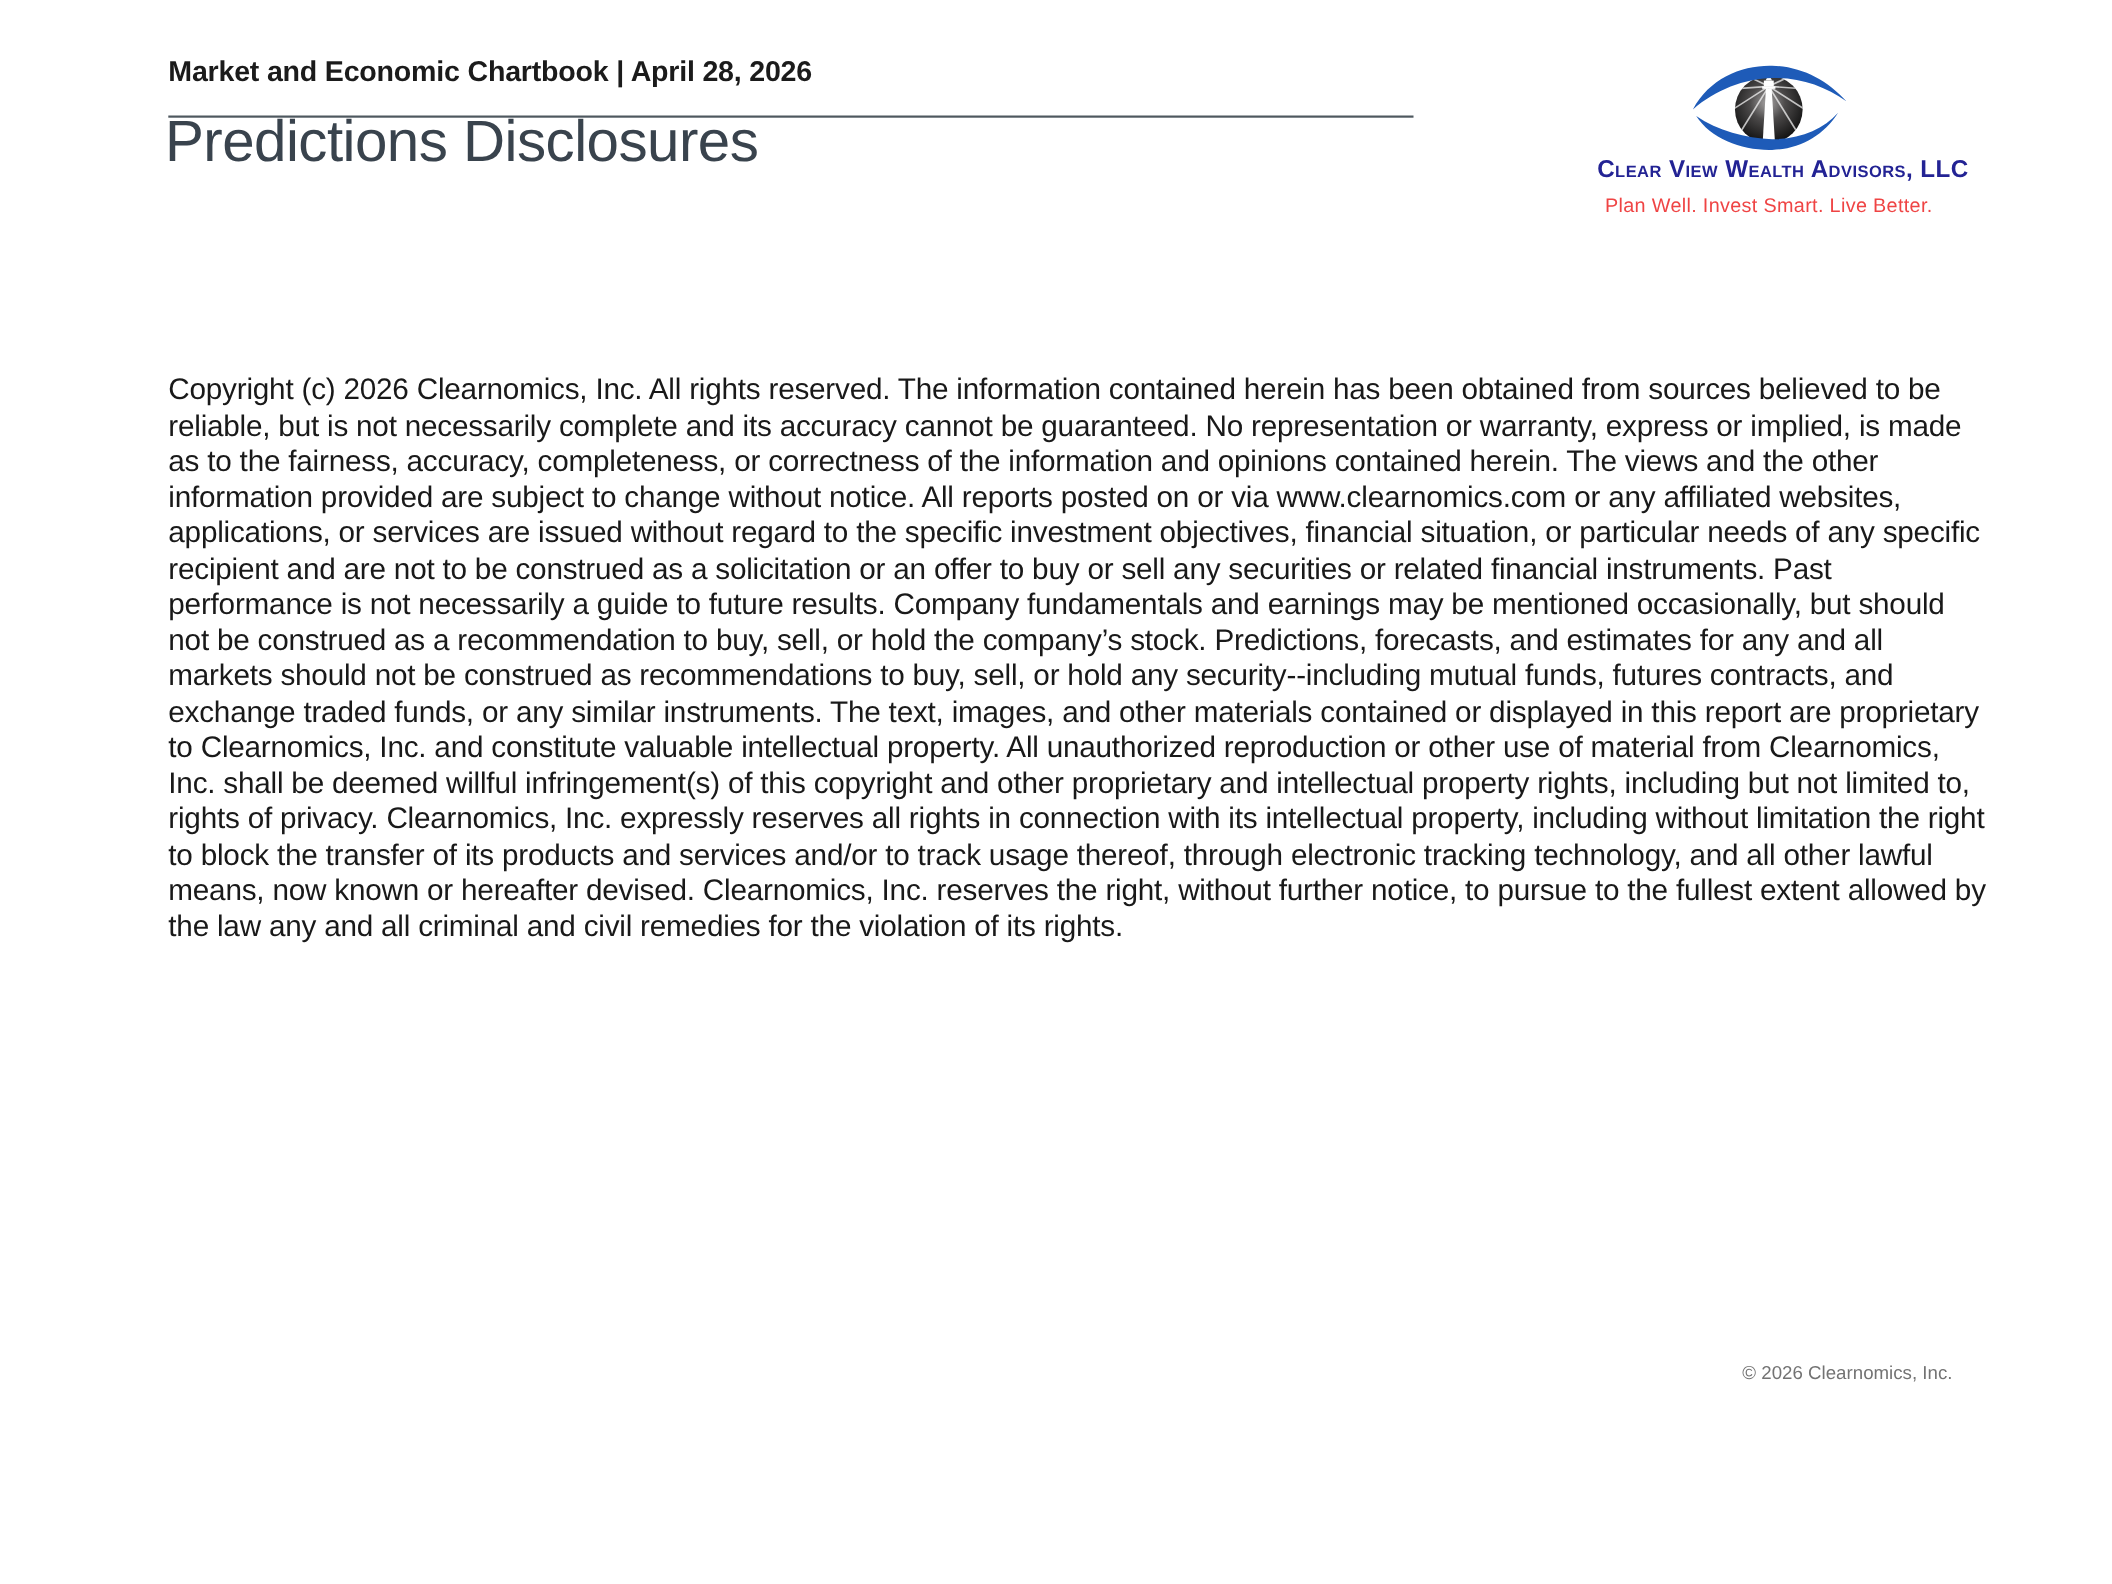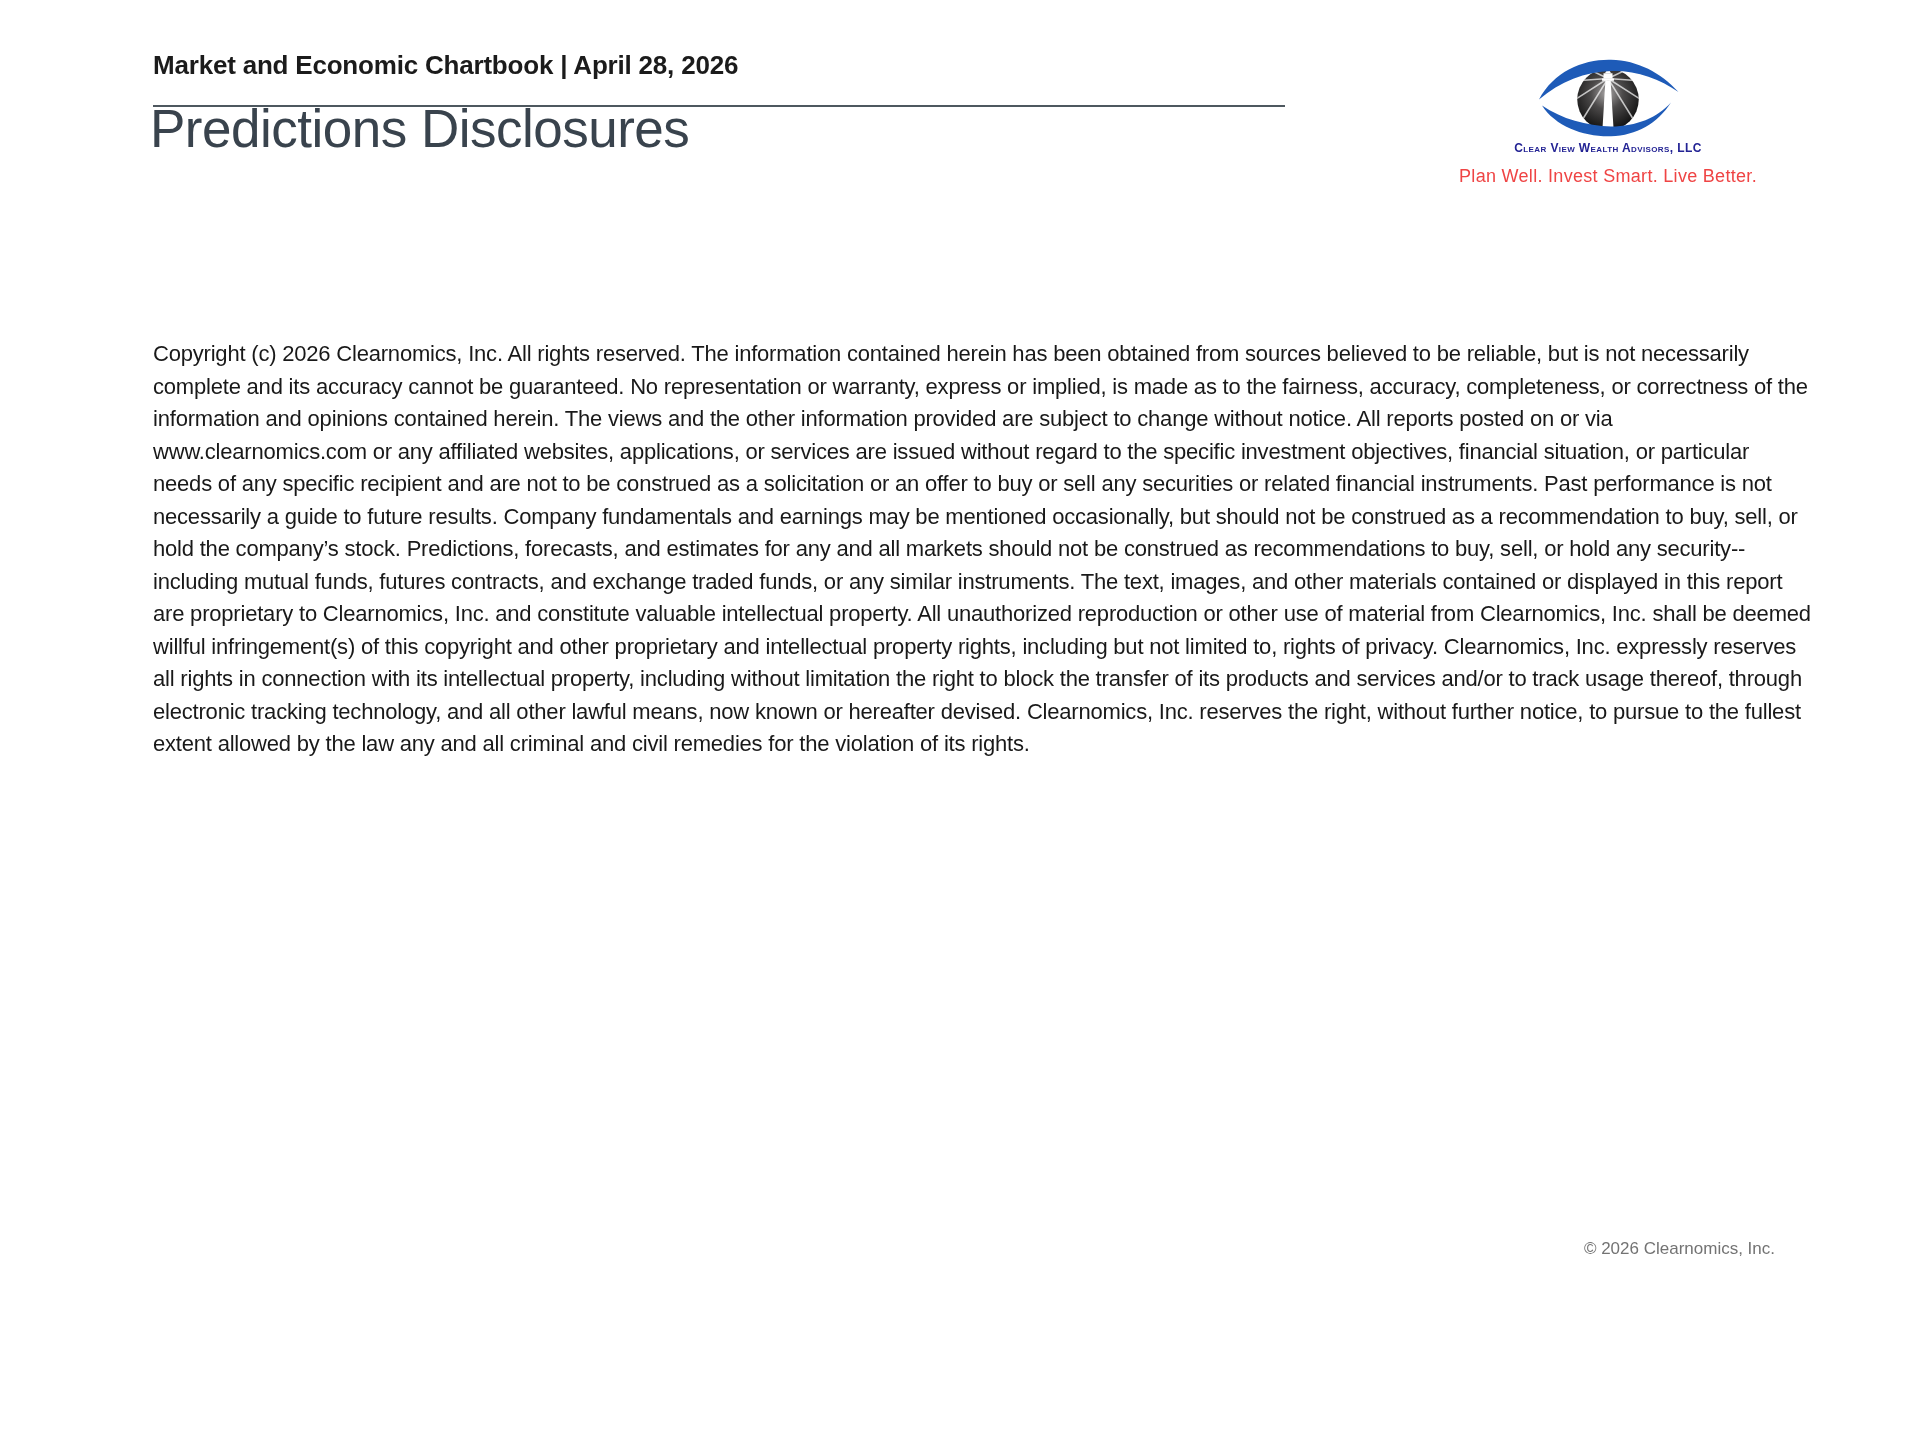--- a/index.html
+++ b/index.html
@@ -56,21 +56,21 @@
     top: 56px;
     width: 312px;
     text-align: center;
     line-height: 1.1;
   }
   .logo-eye {
     display: block;
     margin: 0 auto 2px auto;
   }
   .logo-company {
-    font-size: 12px;
+    font-size: 22px;
     font-weight: 700;
     font-variant: small-caps;
     letter-spacing: 0.4px;
     color: #232394;
     white-space: nowrap;
   }
   .logo-tagline {
     margin-top: 12px;
     font-size: 18px;
     color: #ef4444;
@@ -78,21 +78,21 @@
     white-space: nowrap;
   }
 
   
   .disclosure-text {
     position: absolute;
     left: 153px;
     top: 338px;
     width: 1658px;
     margin: 0;
-    font-size: 22px;
+    font-size: 27px;
     line-height: 32.5px;
     color: #191919;
     letter-spacing: -0.2px;
     text-align: left;
   }
 
   
   .footer-copyright {
     position: absolute;
     right: 145px;

